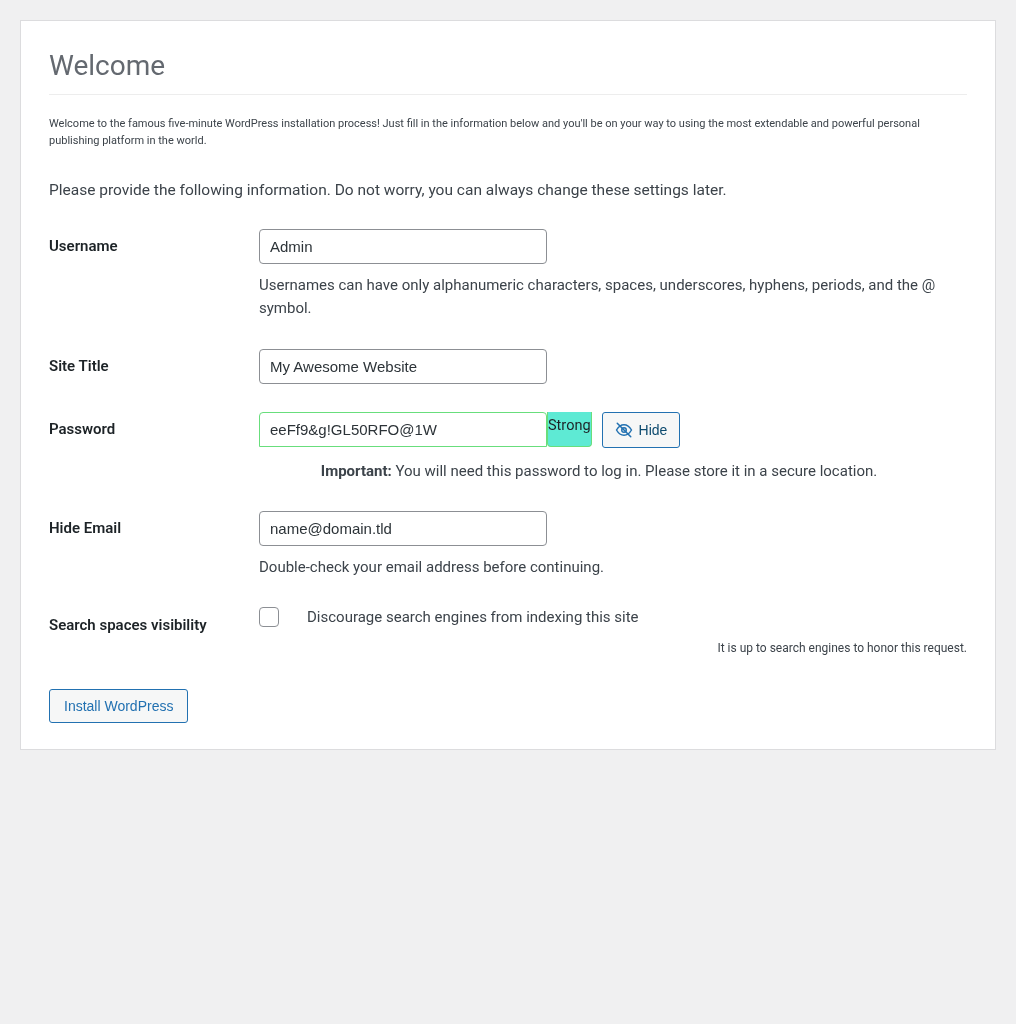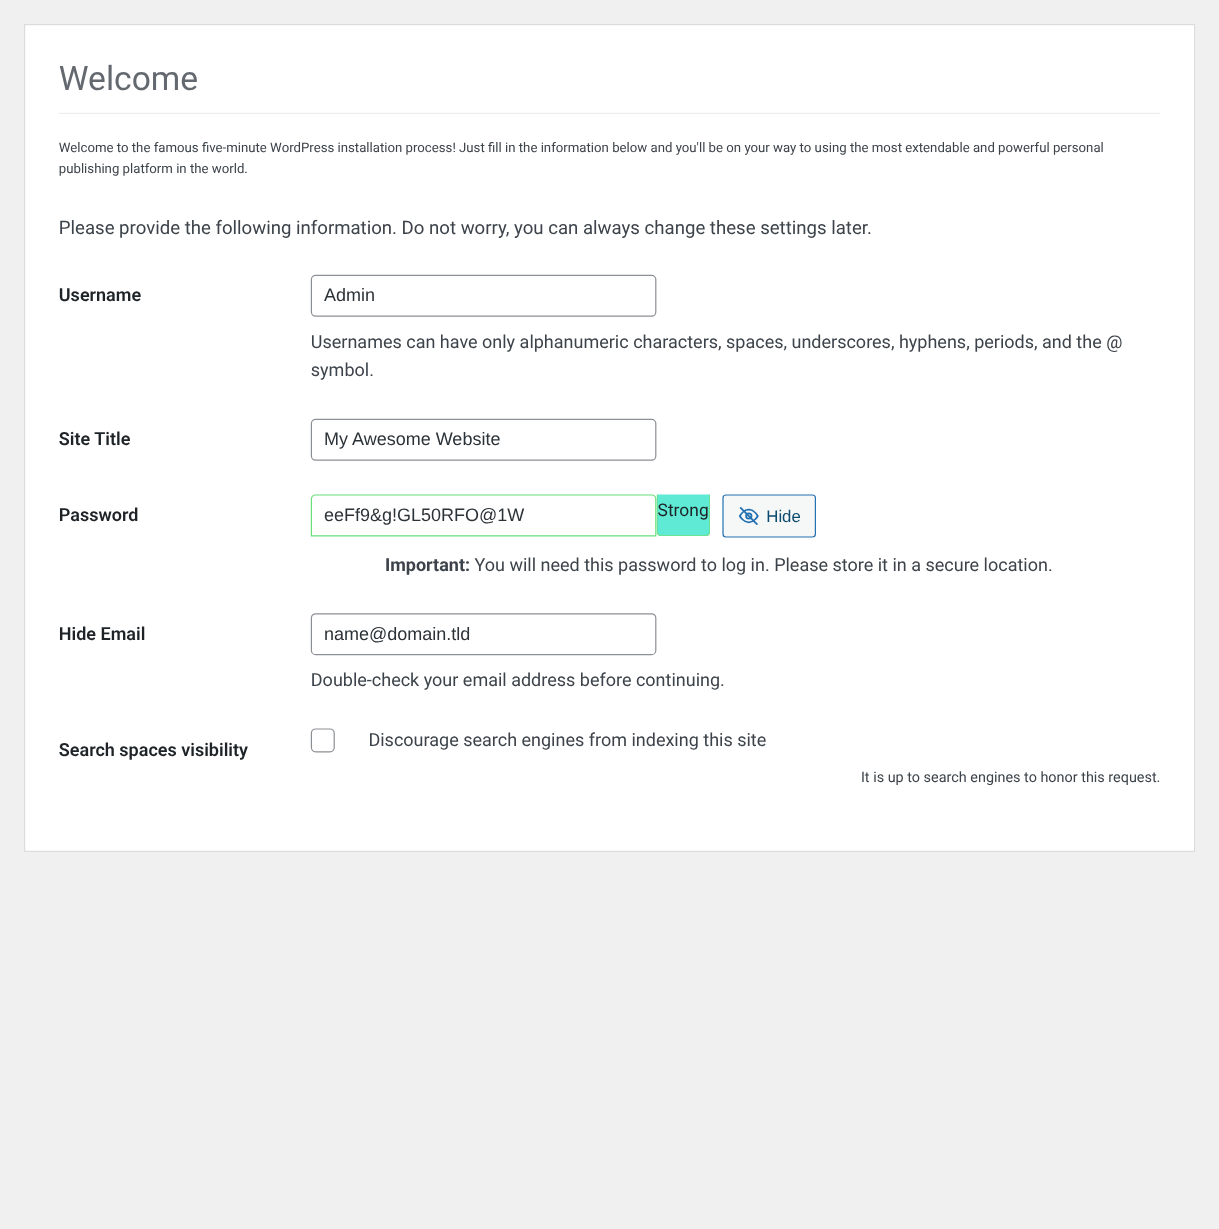--- a/index.html
+++ b/index.html
@@ -241,14 +241,15 @@
           <div class="checkbox-row">
             <input type="checkbox" style="">
             <span class="checkbox-label">Discourage search engines from indexing this site</span>
           </div>
           <p class="visibility-note">It is up to search engines to honor this request.</p>
         </td>
       </tr>
     </tbody>
   </table>
 
+  <button type="submit" class="submit-btn">Install WordPress</button>
 
 </div>
 
 </body></html>

